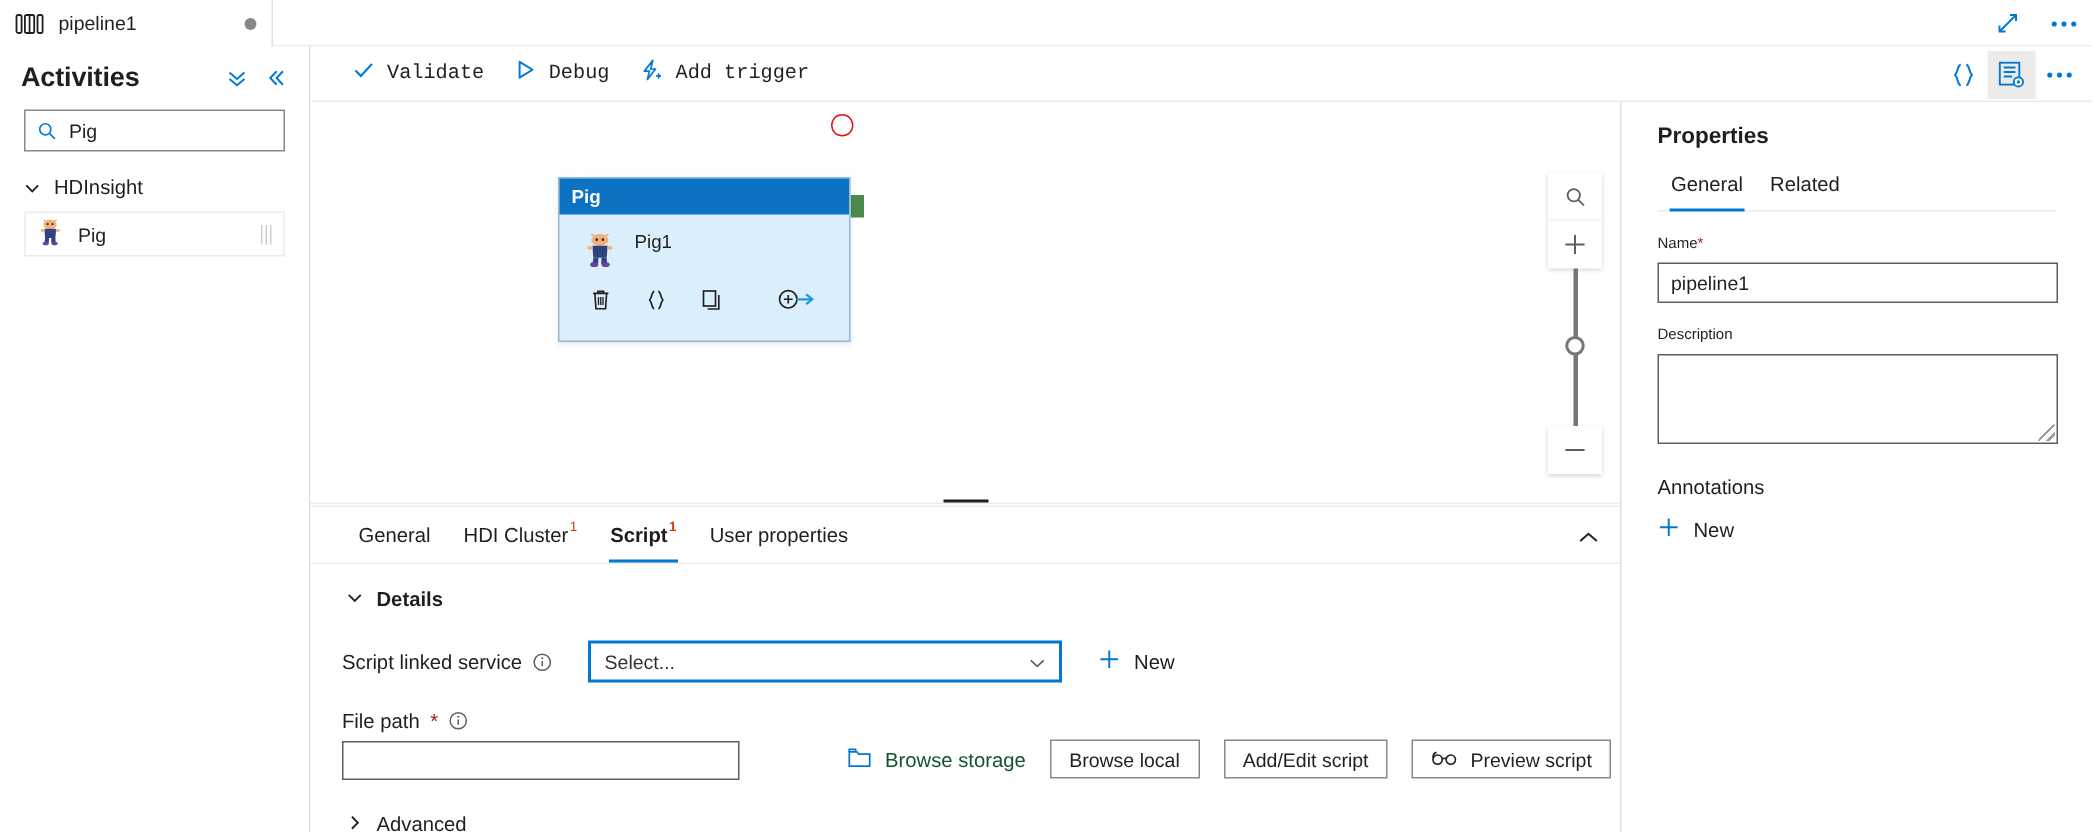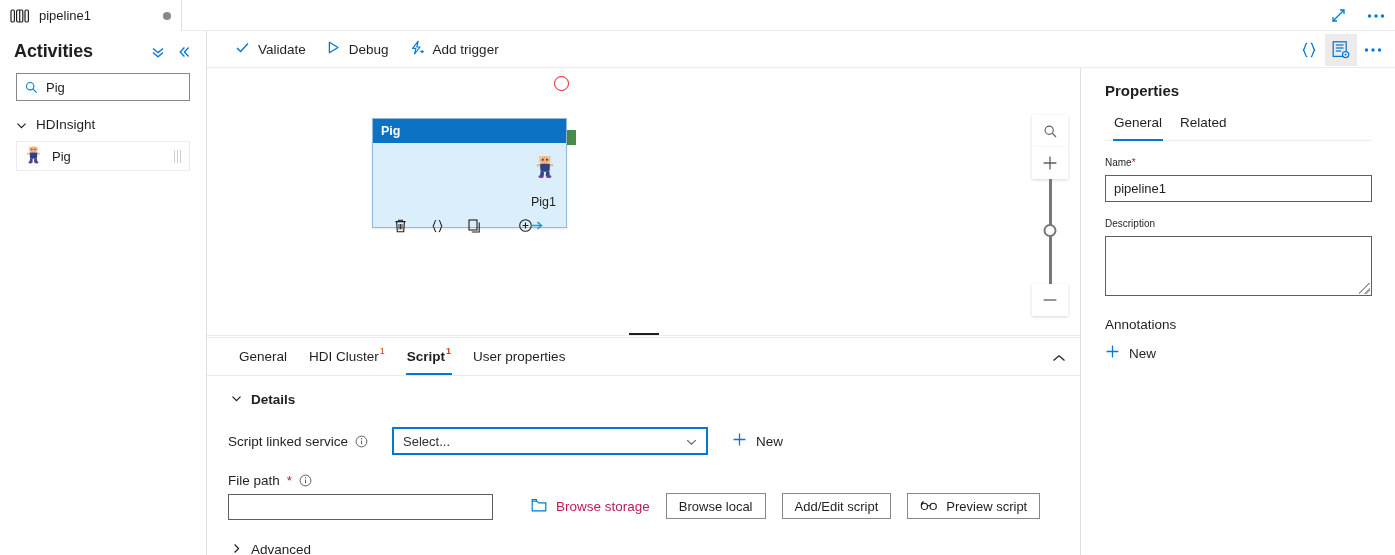--- a/index.html
+++ b/index.html
@@ -69,21 +69,21 @@
 
   
   .toolbar {
     position: absolute; left: 207px; top: 31px; width: 1188px; height: 37px;
     background: #fff; border-bottom: 1px solid #edebe9;
     display: flex; align-items: center; padding-left: 18px;
   }
   .tb-btn {
     display: flex; align-items: center; gap: 8px; height: 30px; padding: 0 10px;
     cursor: pointer; font-size: 13.5px; color: #201f1e; background: transparent; border: 0;
-    font-family: Liberation Sans, sans-serif;
+    font-family: Liberation Mono, monospace;
   }
   .tb-right { position: absolute; right: 6px; top: 0; height: 37px; display: flex; align-items: center; }
   .tb-ricon {
     width: 32px; height: 32px; display: flex; align-items: center; justify-content: center; cursor: pointer;
   }
   .tb-ricon.active { background: #edebe9; }
 
   
   .canvas {
     position: absolute; left: 207px; top: 68px; width: 873px; height: 265px;
@@ -91,21 +91,21 @@
   }
   .node {
     position: absolute; left: 165px; top: 50px; width: 195px; height: 110px;
     border: 1px solid #94b9d6; background: #dbeefb;
     box-shadow: 0 1px 3px rgba(0,0,0,.10);
   }
   .node-head {
     height: 24px; background: #0b72c4; color: #fff; font-size: 12.5px; font-weight: 600;
     display: flex; align-items: center; padding: 0 8px;
   }
-  .node-body { display: flex; align-items: flex-end; gap: 12px; padding: 11px 10px 0 16px; flex-direction: column; }
+  .node-body { display: flex; align-items: flex-start; gap: 12px; padding: 11px 10px 0 16px; }
   .node-body .nlabel { font-size: 12.5px; color: #201f1e; }
   .node-acts {
     display: flex; align-items: center; gap: 22px; padding: 9px 0 0 20px; position: relative;
   }
   .node-act { cursor: pointer; display: flex; align-items: center; }
   .node-act.out { position: absolute; right: 22px; top: 9px; }
   .err-circle {
     position: absolute; left: 347px; top: 8px; width: 15px; height: 15px;
     border: 1.6px solid #e81123; border-radius: 50%;
   }
@@ -176,21 +176,21 @@
     display: flex; align-items: center; gap: 9px; margin-left: 24px; color: #0078d4;
     font-size: 13.5px; cursor: pointer;
   }
   .newlink .nx { color: #201f1e; }
 
   .filepath-block { padding-left: 21px; margin-top: 18px; display: flex; align-items: flex-end; }
   .fp-left { display: flex; flex-direction: column; gap: 6px; }
   .fp-input { width: 265px; height: 26px; border: 1px solid #605e5c; background: #fff; }
   .fp-actions { display: flex; align-items: center; gap: 16px; margin-left: 38px; padding-bottom: 1px; }
   .linkbtn {
-    display: flex; align-items: center; gap: 9px; font-size: 13.5px; color: #be185d; cursor: pointer;
+    display: flex; align-items: center; gap: 9px; font-size: 13.5px; color: #14532d; cursor: pointer; margin-left: 34px;
   }
   .obtn {
     height: 26px; border: 1px solid #8a8886; background: #fff; padding: 0 12px;
     display: flex; align-items: center; gap: 8px; font-size: 13px; color: #201f1e; cursor: pointer;
     font-family: "Liberation Sans", sans-serif;
   }
 
   
   .rightpane {
     position: absolute; left: 1080px; top: 68px; width: 315px; height: 487px;

